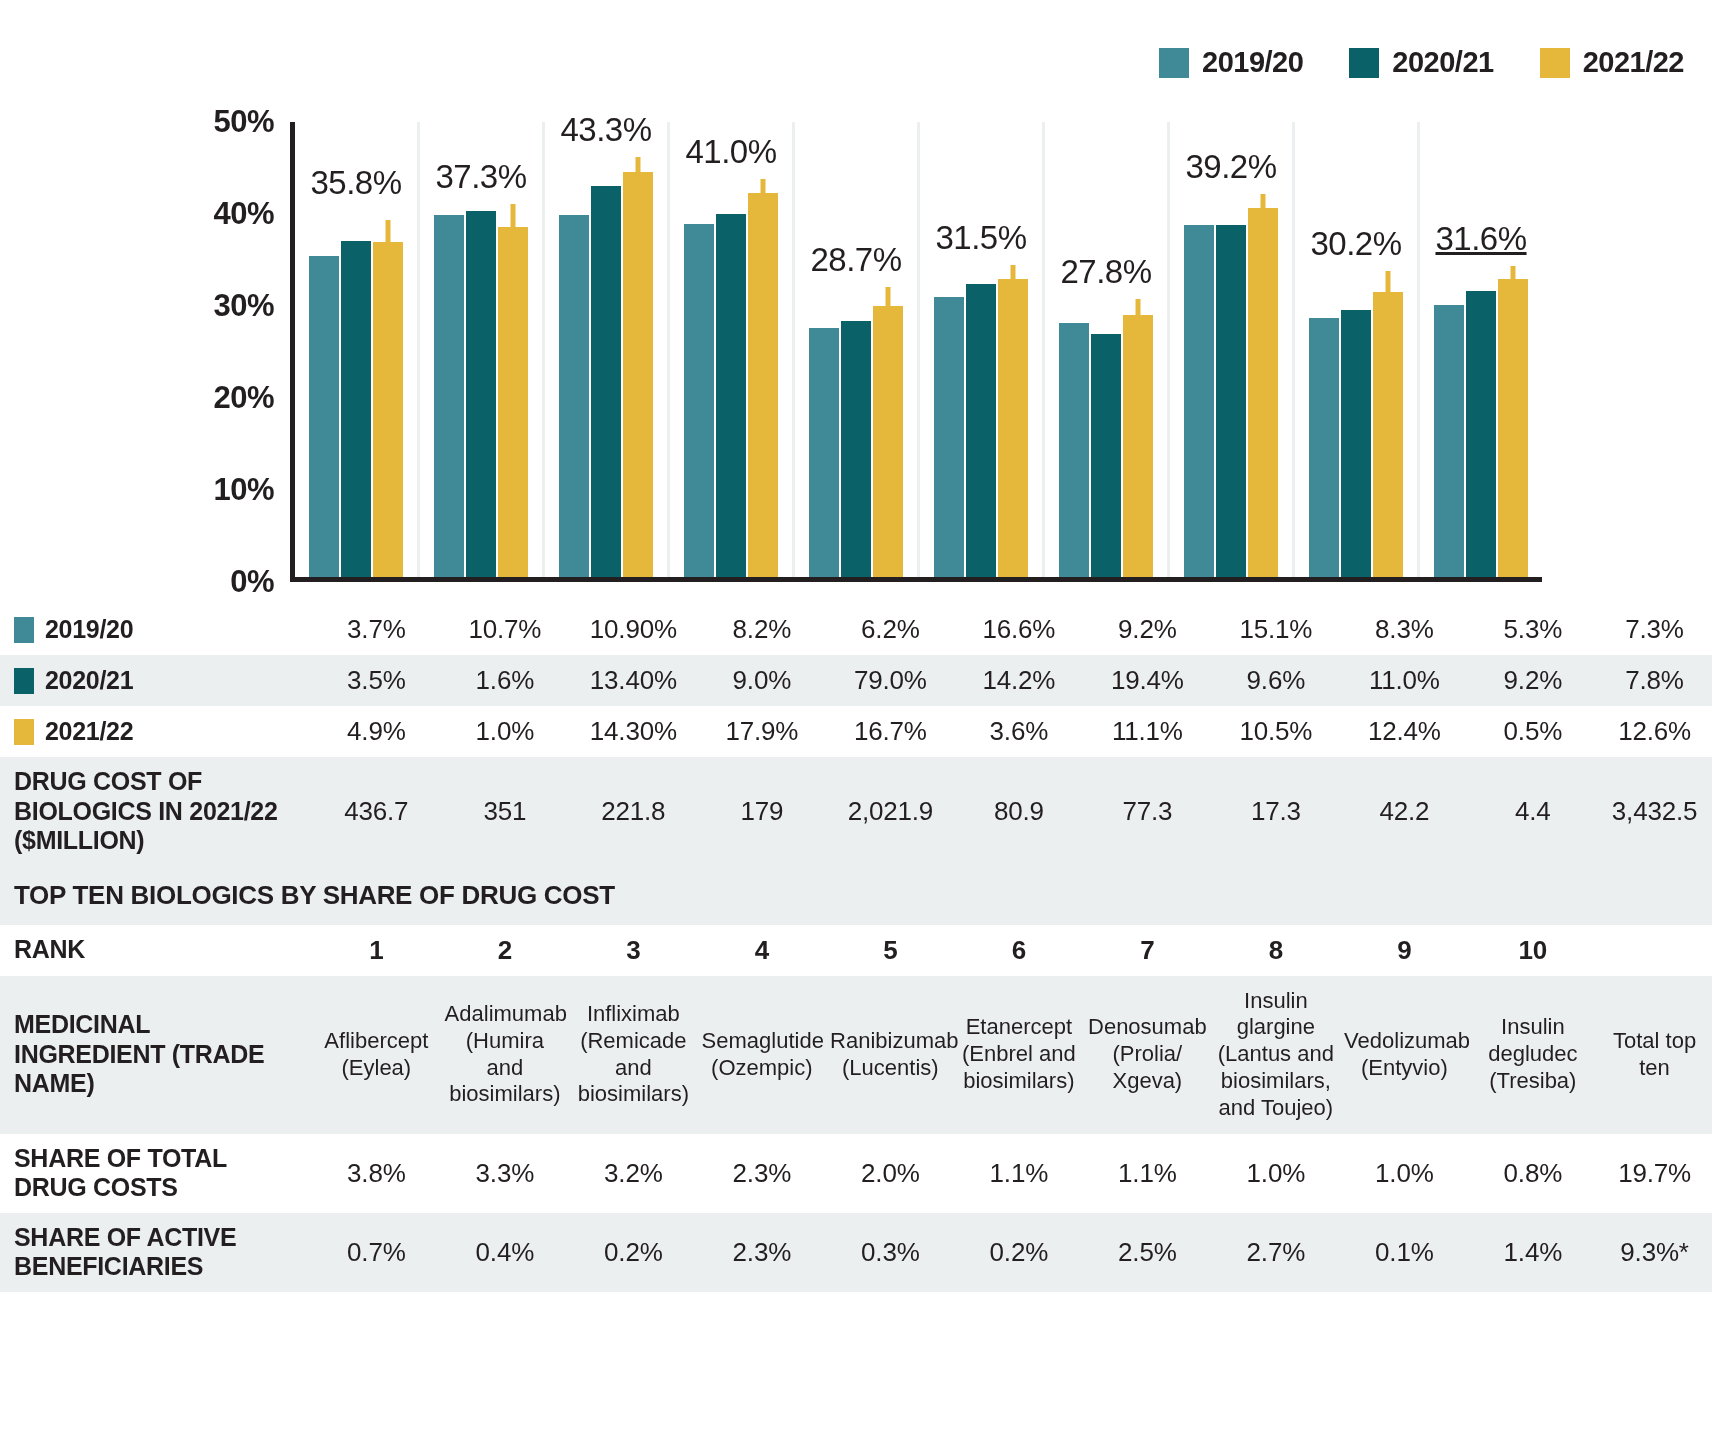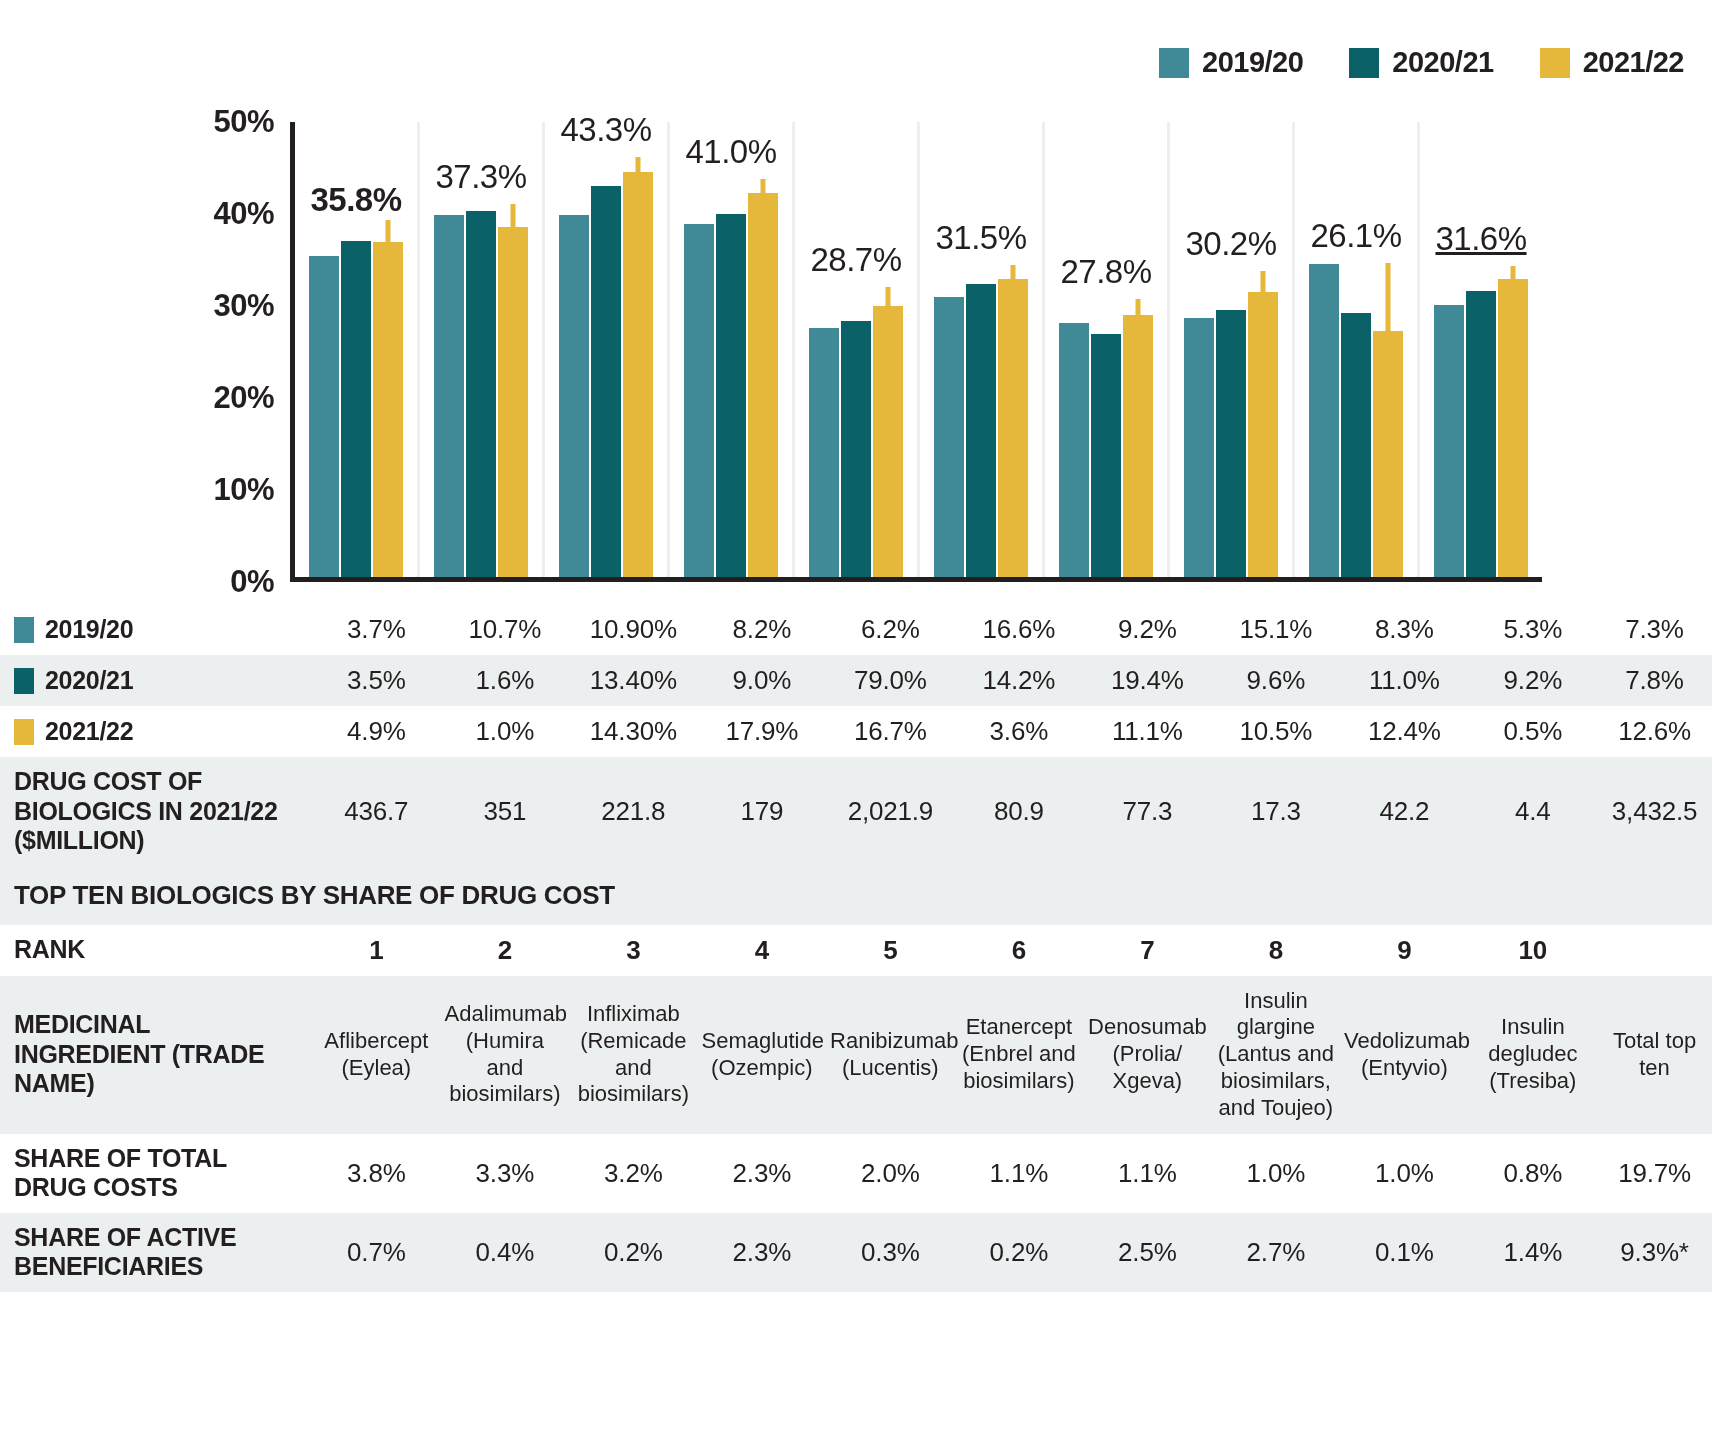--- a/index.html
+++ b/index.html
@@ -138,21 +138,21 @@
             <div class="bar" style="height: 321.08px;">
               <div class="fill" style="background:#3f8a96"></div>
             </div>
             <div class="bar" style="height: 335.8px;">
               <div class="fill" style="background:#0a6168"></div>
             </div>
             <div class="bar" style="height: 334.88px;">
               <div class="whisker" style="background:#e5b73b;height:22.079999999999988px"></div>
               <div class="fill" style="background:#e5b73b"></div>
             </div>
-            <div class="grp-label" style="bottom: 358px; font-weight: bold;">35.8%</div>
+            <div class="grp-label" style="bottom: 375px;">35.8%</div>
           </div>
           <div class="group">
             <div class="bar" style="height: 362.48px;">
               <div class="fill" style="background:#3f8a96"></div>
             </div>
             <div class="bar" style="height: 366.16px;">
               <div class="fill" style="background:#0a6168"></div>
             </div>
             <div class="bar" style="height: 349.6px;">
               <div class="whisker" style="background:#e5b73b;height:23px"></div>
@@ -219,44 +219,44 @@
             <div class="bar" style="height: 242.88px;">
               <div class="fill" style="background:#0a6168"></div>
             </div>
             <div class="bar" style="height: 262.2px;">
               <div class="whisker" style="background:#e5b73b;height:15.639999999999995px"></div>
               <div class="fill" style="background:#e5b73b"></div>
             </div>
             <div class="grp-label" style="bottom: 285.84px;">27.8%</div>
           </div>
           <div class="group">
+            <div class="bar" style="height: 352.36px;">
+              <div class="fill" style="background:#3f8a96"></div>
+            </div>
+            <div class="bar" style="height: 352.36px;">
+              <div class="fill" style="background:#0a6168"></div>
+            </div>
+            <div class="bar" style="height: 368.92px;">
+              <div class="whisker" style="background:#e5b73b;height:13.799999999999999px"></div>
+              <div class="fill" style="background:#e5b73b"></div>
+            </div>
+            <div class="grp-label" style="bottom: 390.72px;">39.2%</div>
+          </div>
+          <div class="group">
             <div class="bar" style="height: 259.44px;">
               <div class="fill" style="background:#3f8a96"></div>
             </div>
             <div class="bar" style="height: 266.8px;">
               <div class="fill" style="background:#0a6168"></div>
             </div>
             <div class="bar" style="height: 285.2px;">
               <div class="whisker" style="background:#e5b73b;height:21.159999999999975px"></div>
               <div class="fill" style="background:#e5b73b"></div>
             </div>
             <div class="grp-label" style="bottom: 314.36px;">30.2%</div>
-          </div>
-          <div class="group">
-            <div class="bar" style="height: 312.8px;">
-              <div class="fill" style="background:#3f8a96"></div>
-            </div>
-            <div class="bar" style="height: 264.04px;">
-              <div class="fill" style="background:#0a6168"></div>
-            </div>
-            <div class="bar" style="height: 245.64px;">
-              <div class="whisker" style="background:#e5b73b;height:68.08000000000003px"></div>
-              <div class="fill" style="background:#e5b73b"></div>
-            </div>
-            <div class="grp-label" style="bottom: 321.72px;">26.1%</div>
           </div>
           <div class="group">
             <div class="bar" style="height: 272.32px;">
               <div class="fill" style="background:#3f8a96"></div>
             </div>
             <div class="bar" style="height: 286.12px;">
               <div class="fill" style="background:#0a6168"></div>
             </div>
             <div class="bar" style="height: 298.08px;">
               <div class="whisker" style="background:#e5b73b;height:12.879999999999988px"></div>

